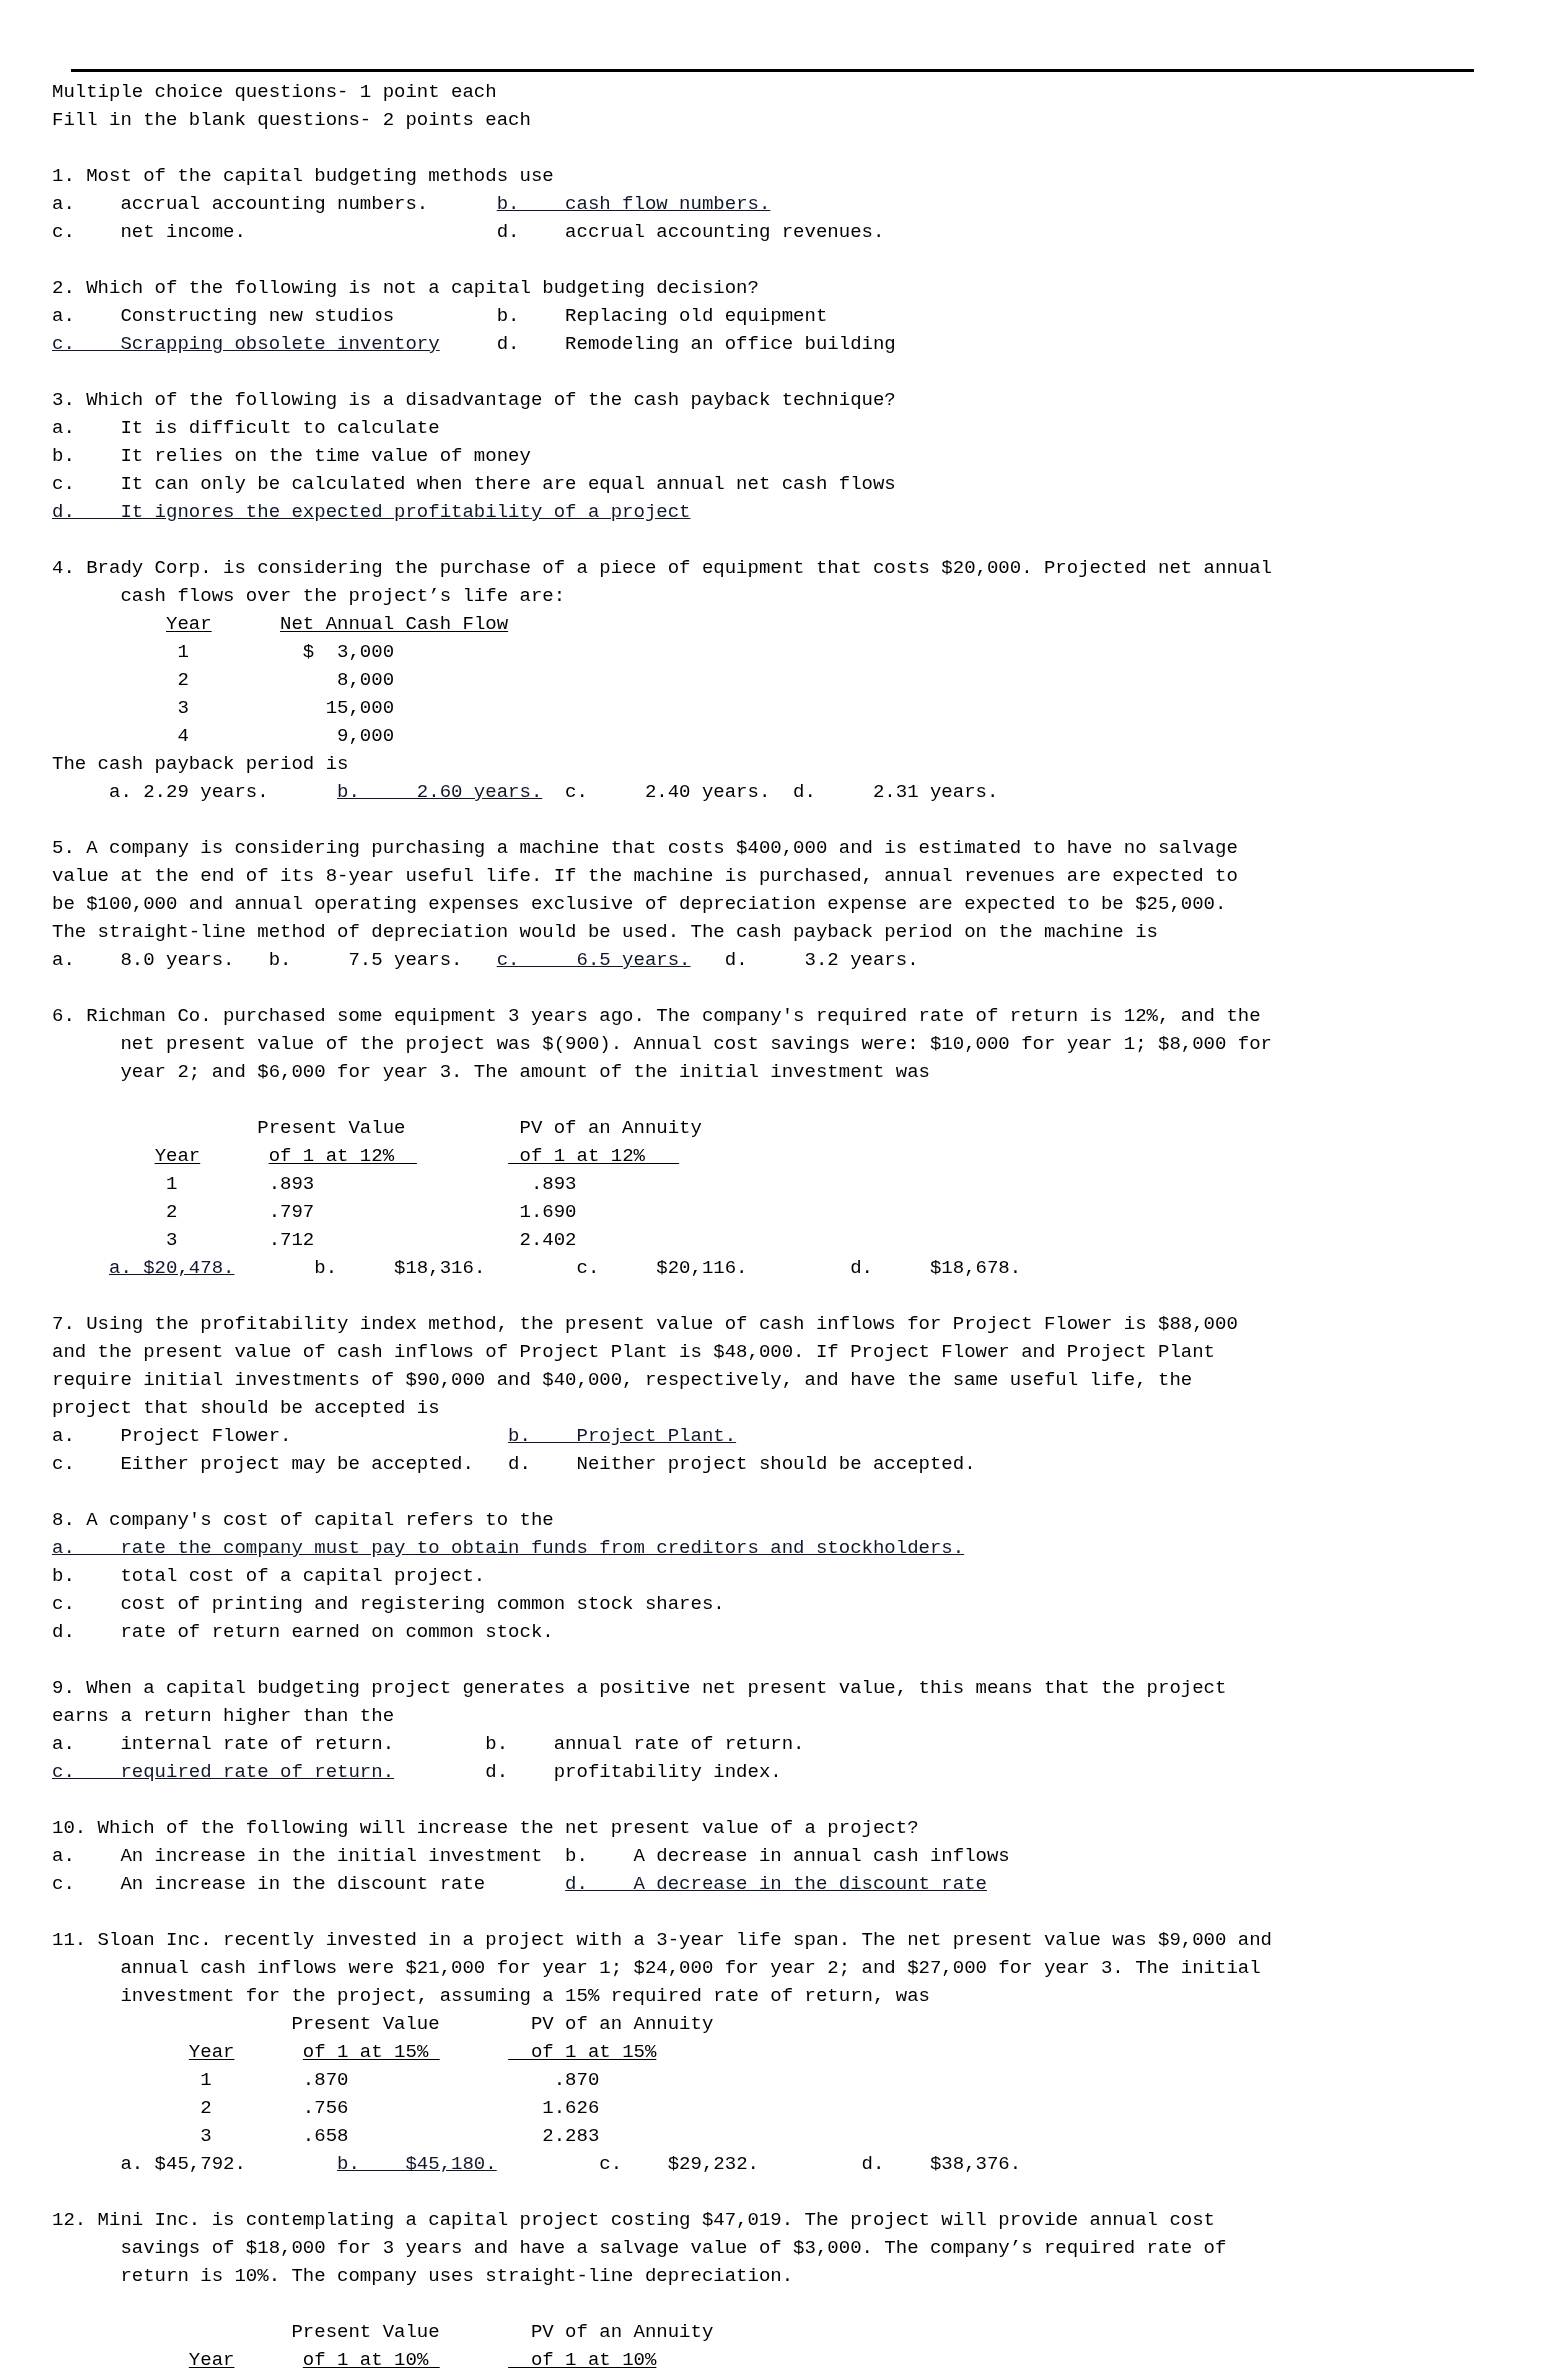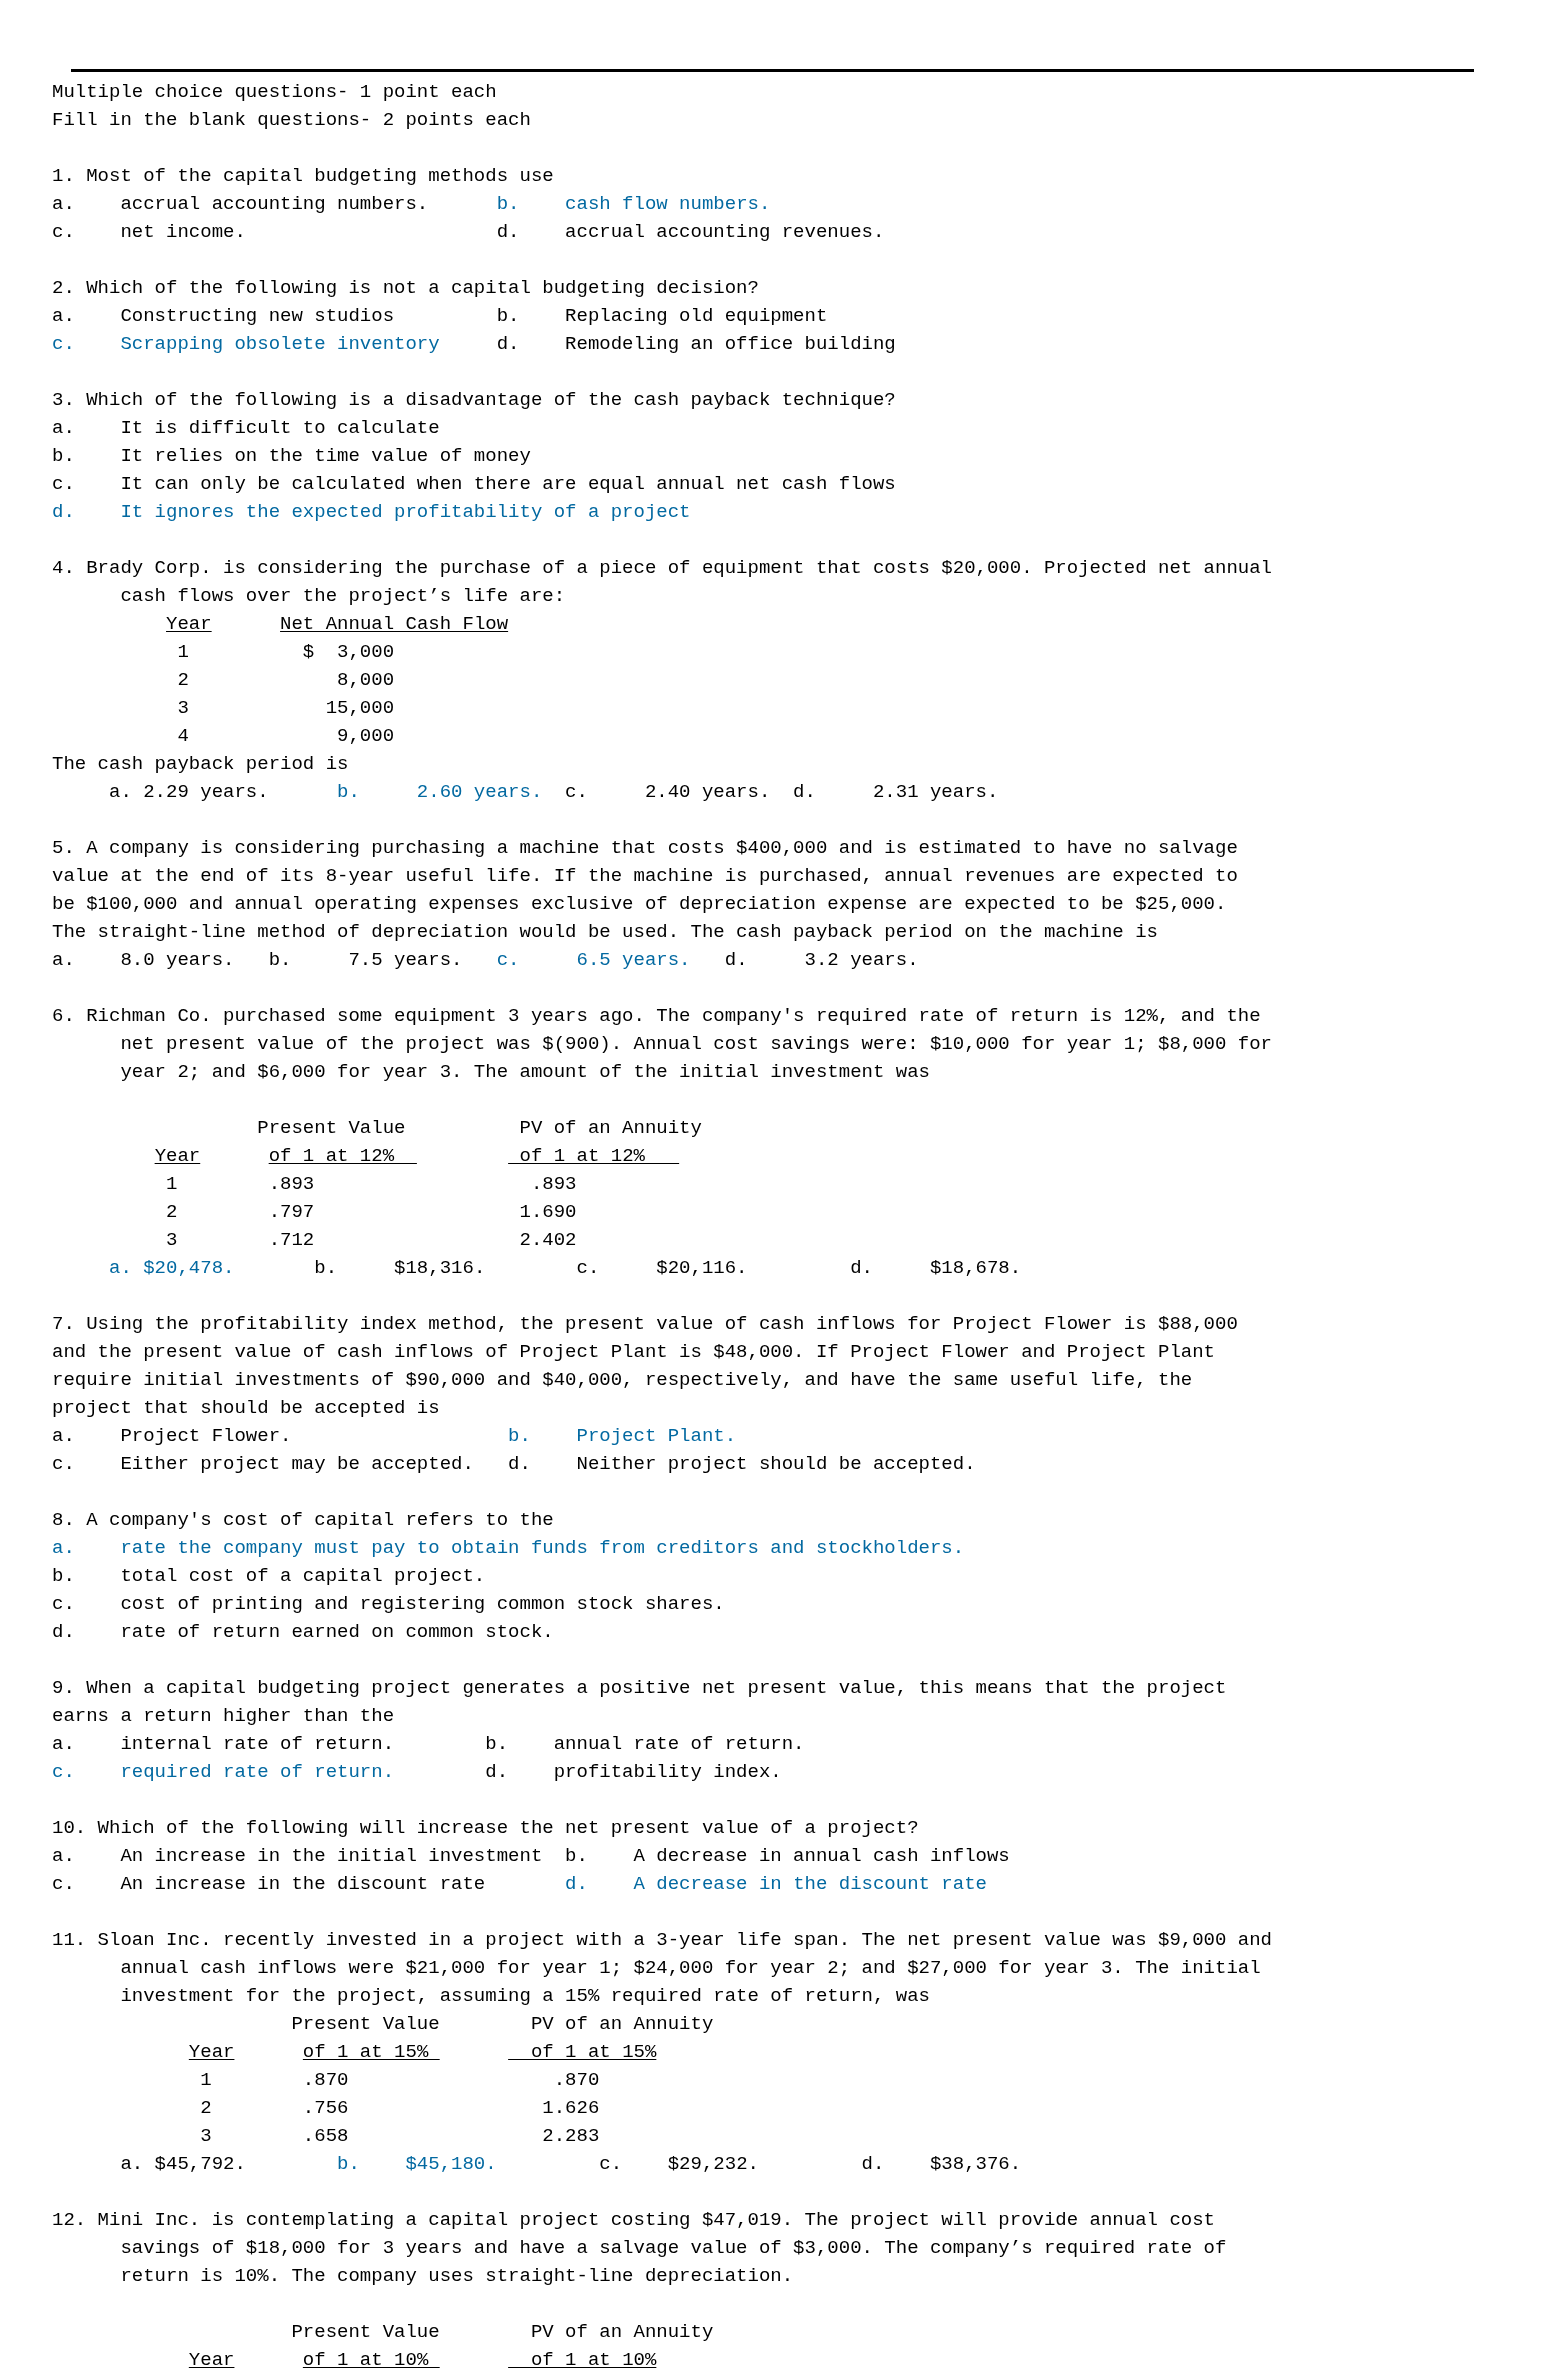--- a/index.html
+++ b/index.html
@@ -30,21 +30,21 @@
     width: 1481px;
     font-family: "Liberation Mono", "DejaVu Sans Mono", monospace;
     font-size: 19px;
     line-height: 28px;
     color: #000000;
     white-space: pre;
     letter-spacing: 0px;
   }
   .ln { display: block; height: 28px; }
   .blank { display: block; height: 28px; }
-  .red { color: #0369a1; }
+  .red { color: #0f172a; text-decoration: underline; }
   .u { text-decoration: underline; text-underline-offset: 2.4px; }
 </style>
 </head>
 <body>
 
 <div id="page">
   <div class="rule"></div>
   <div id="doc"><div class="ln"><span>Multiple choice questions- 1 point each</span></div><div class="ln"><span>Fill in the blank questions- 2 points each</span></div><div class="blank">&nbsp;</div><div class="ln"><span>1. Most of the capital budgeting methods use</span></div><div class="ln"><span>a.    accrual accounting numbers.      </span><span class="red">b.    cash flow numbers.</span></div><div class="ln"><span>c.    net income.                      d.    accrual accounting revenues.</span></div><div class="blank">&nbsp;</div><div class="ln"><span>2. Which of the following is not a capital budgeting decision?</span></div><div class="ln"><span>a.    Constructing new studios         b.    Replacing old equipment</span></div><div class="ln"><span class="red">c.    Scrapping obsolete inventory</span><span>     d.    Remodeling an office building</span></div><div class="blank">&nbsp;</div><div class="ln"><span>3. Which of the following is a disadvantage of the cash payback technique?</span></div><div class="ln"><span>a.    It is difficult to calculate</span></div><div class="ln"><span>b.    It relies on the time value of money</span></div><div class="ln"><span>c.    It can only be calculated when there are equal annual net cash flows</span></div><div class="ln"><span class="red">d.    It ignores the expected profitability of a project</span></div><div class="blank">&nbsp;</div><div class="ln"><span>4. Brady Corp. is considering the purchase of a piece of equipment that costs $20,000. Projected net annual</span></div><div class="ln"><span>      cash flows over the project’s life are:</span></div><div class="ln"><span>          </span><span class="u">Year</span><span>      </span><span class="u">Net Annual Cash Flow</span></div><div class="ln"><span>           1          $  3,000</span></div><div class="ln"><span>           2             8,000</span></div><div class="ln"><span>           3            15,000</span></div><div class="ln"><span>           4             9,000</span></div><div class="ln"><span>The cash payback period is</span></div><div class="ln"><span>     a. 2.29 years.      </span><span class="red">b.     2.60 years.</span><span>  c.     2.40 years.  d.     2.31 years.</span></div><div class="blank">&nbsp;</div><div class="ln"><span>5. A company is considering purchasing a machine that costs $400,000 and is estimated to have no salvage</span></div><div class="ln"><span>value at the end of its 8-year useful life. If the machine is purchased, annual revenues are expected to</span></div><div class="ln"><span>be $100,000 and annual operating expenses exclusive of depreciation expense are expected to be $25,000.</span></div><div class="ln"><span>The straight-line method of depreciation would be used. The cash payback period on the machine is</span></div><div class="ln"><span>a.    8.0 years.   b.     7.5 years.   </span><span class="red">c.     6.5 years.</span><span>   d.     3.2 years.</span></div><div class="blank">&nbsp;</div><div class="ln"><span>6. Richman Co. purchased some equipment 3 years ago. The company's required rate of return is 12%, and the</span></div><div class="ln"><span>      net present value of the project was $(900). Annual cost savings were: $10,000 for year 1; $8,000 for</span></div><div class="ln"><span>      year 2; and $6,000 for year 3. The amount of the initial investment was</span></div><div class="blank">&nbsp;</div><div class="ln"><span>                  Present Value          PV of an Annuity</span></div><div class="ln"><span>         </span><span class="u">Year</span><span>      </span><span class="u">of 1 at 12%  </span><span>        </span><span class="u"> of 1 at 12%   </span></div><div class="ln"><span>          1        .893                   .893</span></div><div class="ln"><span>          2        .797                  1.690</span></div><div class="ln"><span>          3        .712                  2.402</span></div><div class="ln"><span>     </span><span class="red">a. $20,478.</span><span>       b.     $18,316.        c.     $20,116.         d.     $18,678.</span></div><div class="blank">&nbsp;</div><div class="ln"><span>7. Using the profitability index method, the present value of cash inflows for Project Flower is $88,000</span></div><div class="ln"><span>and the present value of cash inflows of Project Plant is $48,000. If Project Flower and Project Plant</span></div><div class="ln"><span>require initial investments of $90,000 and $40,000, respectively, and have the same useful life, the</span></div><div class="ln"><span>project that should be accepted is</span></div><div class="ln"><span>a.    Project Flower.                   </span><span class="red">b.    Project Plant.</span></div><div class="ln"><span>c.    Either project may be accepted.   d.    Neither project should be accepted.</span></div><div class="blank">&nbsp;</div><div class="ln"><span>8. A company's cost of capital refers to the</span></div><div class="ln"><span class="red">a.    rate the company must pay to obtain funds from creditors and stockholders.</span></div><div class="ln"><span>b.    total cost of a capital project.</span></div><div class="ln"><span>c.    cost of printing and registering common stock shares.</span></div><div class="ln"><span>d.    rate of return earned on common stock.</span></div><div class="blank">&nbsp;</div><div class="ln"><span>9. When a capital budgeting project generates a positive net present value, this means that the project</span></div><div class="ln"><span>earns a return higher than the</span></div><div class="ln"><span>a.    internal rate of return.        b.    annual rate of return.</span></div><div class="ln"><span class="red">c.    required rate of return.</span><span>        d.    profitability index.</span></div><div class="blank">&nbsp;</div><div class="ln"><span>10. Which of the following will increase the net present value of a project?</span></div><div class="ln"><span>a.    An increase in the initial investment  b.    A decrease in annual cash inflows</span></div><div class="ln"><span>c.    An increase in the discount rate       </span><span class="red">d.    A decrease in the discount rate</span></div><div class="blank">&nbsp;</div><div class="ln"><span>11. Sloan Inc. recently invested in a project with a 3-year life span. The net present value was $9,000 and</span></div><div class="ln"><span>      annual cash inflows were $21,000 for year 1; $24,000 for year 2; and $27,000 for year 3. The initial</span></div><div class="ln"><span>      investment for the project, assuming a 15% required rate of return, was</span></div><div class="ln"><span>                     Present Value        PV of an Annuity</span></div><div class="ln"><span>            </span><span class="u">Year</span><span>      </span><span class="u">of 1 at 15% </span><span>      </span><span class="u">  of 1 at 15%</span></div><div class="ln"><span>             1        .870                  .870</span></div><div class="ln"><span>             2        .756                 1.626</span></div><div class="ln"><span>             3        .658                 2.283</span></div><div class="ln"><span>      a. $45,792.        </span><span class="red">b.    $45,180.</span><span>         c.    $29,232.         d.    $38,376.</span></div><div class="blank">&nbsp;</div><div class="ln"><span>12. Mini Inc. is contemplating a capital project costing $47,019. The project will provide annual cost</span></div><div class="ln"><span>      savings of $18,000 for 3 years and have a salvage value of $3,000. The company’s required rate of</span></div><div class="ln"><span>      return is 10%. The company uses straight-line depreciation.</span></div><div class="blank">&nbsp;</div><div class="ln"><span>                     Present Value        PV of an Annuity</span></div><div class="ln"><span>            </span><span class="u">Year</span><span>      </span><span class="u">of 1 at 10% </span><span>      </span><span class="u">  of 1 at 10%</span></div><div class="ln"><span>             1        .909                  .909</span></div></div>
 </div>
 

